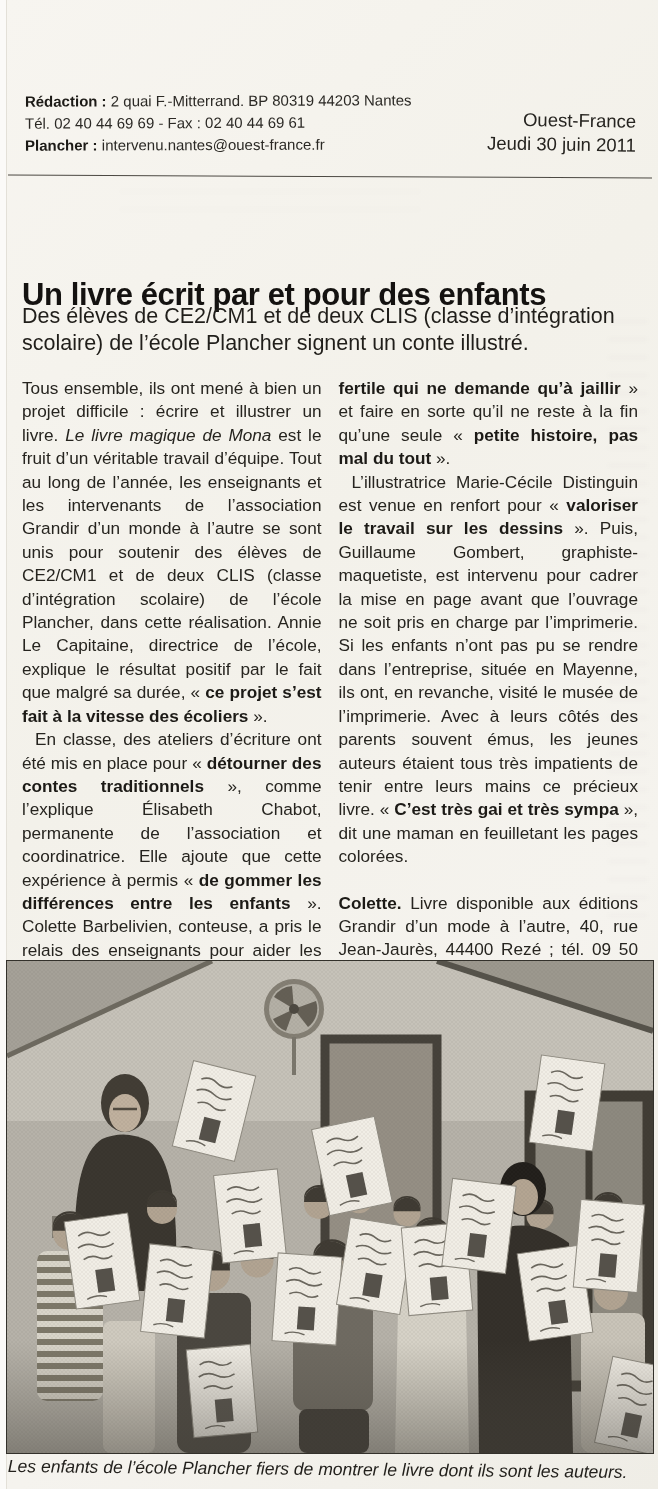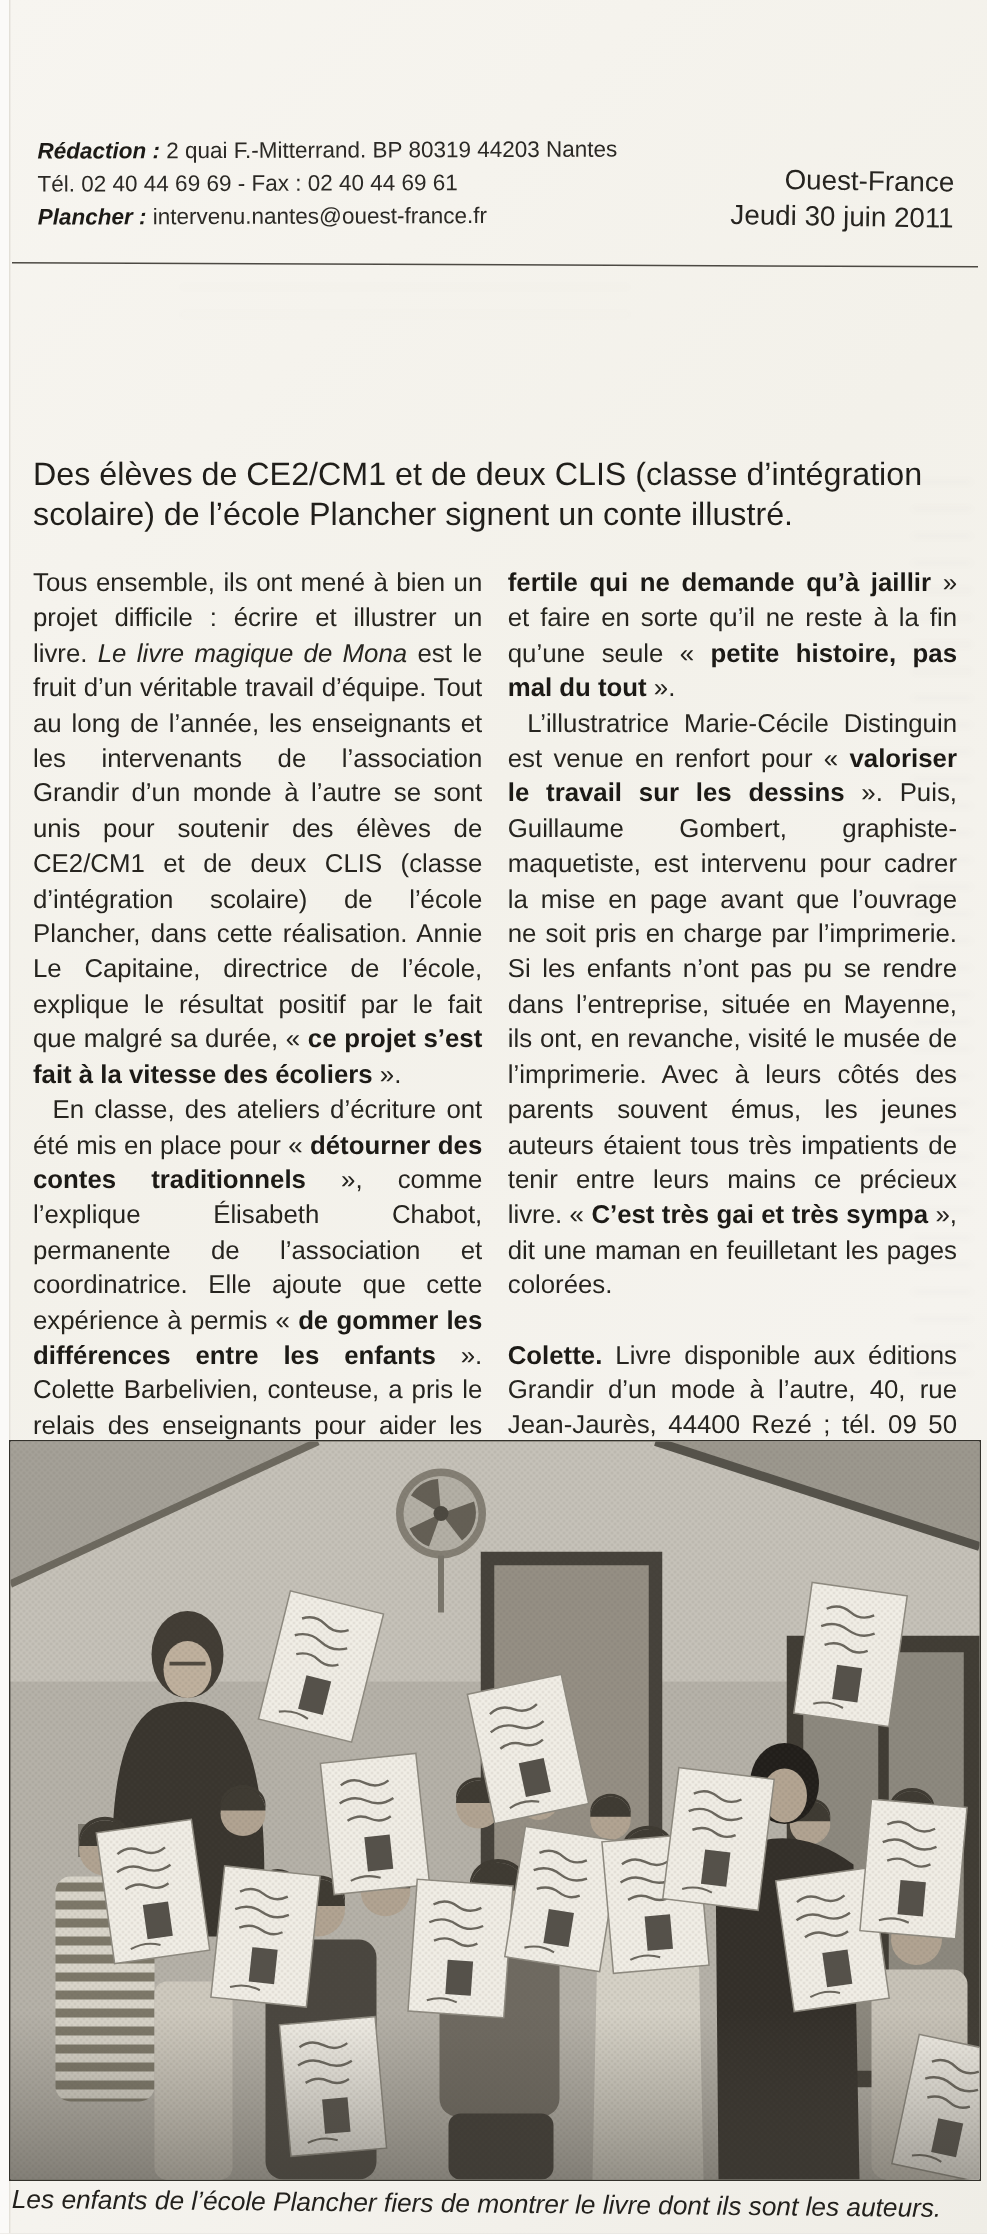--- a/index.html
+++ b/index.html
@@ -17,21 +17,21 @@
   .page::before{ 
     content:"";position:absolute;left:0;top:0;width:6px;height:100%;
     background:#fbfaf8;border-right:1px solid #e3e0d8;
   }
   
   .masthead{
     position:absolute;left:25px;top:90px;width:420px;
     font-size:15px;line-height:22px;color:#2b2925;
     transform:rotate(-0.2deg);
   }
-  .masthead b{color:#1c1a16;font-style:italic;}
+  .masthead b{color:#1c1a16;}
   .issue{
     position:absolute;right:22px;top:108px;width:220px;
     text-align:right;font-size:18.5px;line-height:24px;color:#262420;
     transform:rotate(0.9deg);
   }
   .rule{
     position:absolute;left:8px;top:176px;width:644px;height:0;
     border-top:1.6px solid #4c4943;transform:rotate(0.25deg);
   }
   
@@ -88,20 +88,21 @@
 
   <div class="issue">
     <div>Ouest-France</div>
     <div>Jeudi 30 juin 2011</div>
   </div>
 
   <div class="rule"></div>
   <div class="ghost g1"></div>
   <div class="ghost g2"></div>
 
+  <h1 class="headline">Un livre écrit par et pour des enfants</h1>
   <div class="standfirst">Des élèves de CE2/CM1 et de deux CLIS (classe d’intégration scolaire) de l’école Plancher signent un conte illustré.</div>
 
   <div class="cols">
     <div class="col">
       <p><span class="n">Tous ensemble, ils ont mené à bien un projet difficile : écrire et illustrer un livre. </span><span class="i">Le livre magique de Mona</span><span class="n"> est le fruit d’un véritable travail d’équipe. Tout au long de l’année, les enseignants et les intervenants de l’association Grandir d’un monde à l’autre se sont unis pour soutenir des élèves de CE2/CM1 et de deux CLIS (classe d’intégration scolaire) de l’école Plancher, dans cette réalisation. Annie Le Capitaine, directrice de l’école, explique le résultat positif par le fait que malgré sa durée, « </span><span class="b">ce projet s’est fait à la vitesse des écoliers</span><span class="n"> ».</span></p>
       <p class="ind"><span class="n">En classe, des ateliers d’écriture ont été mis en place pour « </span><span class="b">détourner des contes traditionnels</span><span class="n"> », comme l’explique Élisabeth Chabot, permanente de l’association et coordinatrice. Elle ajoute que cette expérience à permis « </span><span class="b">de gommer les différences entre les enfants</span><span class="n"> ». Colette Barbelivien, conteuse, a pris le relais des enseignants pour aider les enfants « </span><span class="b">à dompter une imagination</span></p>
     </div>
     <div class="col">
       <p><span class="b">fertile qui ne demande qu’à jaillir</span><span class="n"> » et faire en sorte qu’il ne reste à la fin qu’une seule « </span><span class="b">petite histoire, pas mal du tout</span><span class="n"> ».</span></p>
       <p class="ind"><span class="n">L’illustratrice Marie-Cécile Distinguin est venue en renfort pour « </span><span class="b">valoriser le travail sur les dessins</span><span class="n"> ». Puis, Guillaume Gombert, graphiste-maquetiste, est intervenu pour cadrer la mise en page avant que l’ouvrage ne soit pris en charge par l’imprimerie. Si les enfants n’ont pas pu se rendre dans l’entreprise, située en Mayenne, ils ont, en revanche, visité le musée de l’imprimerie. Avec à leurs côtés des parents souvent émus, les jeunes auteurs étaient tous très impatients de tenir entre leurs mains ce précieux livre. « </span><span class="b">C’est très gai et très sympa</span><span class="n"> », dit une maman en feuilletant les pages colorées.</span></p>

